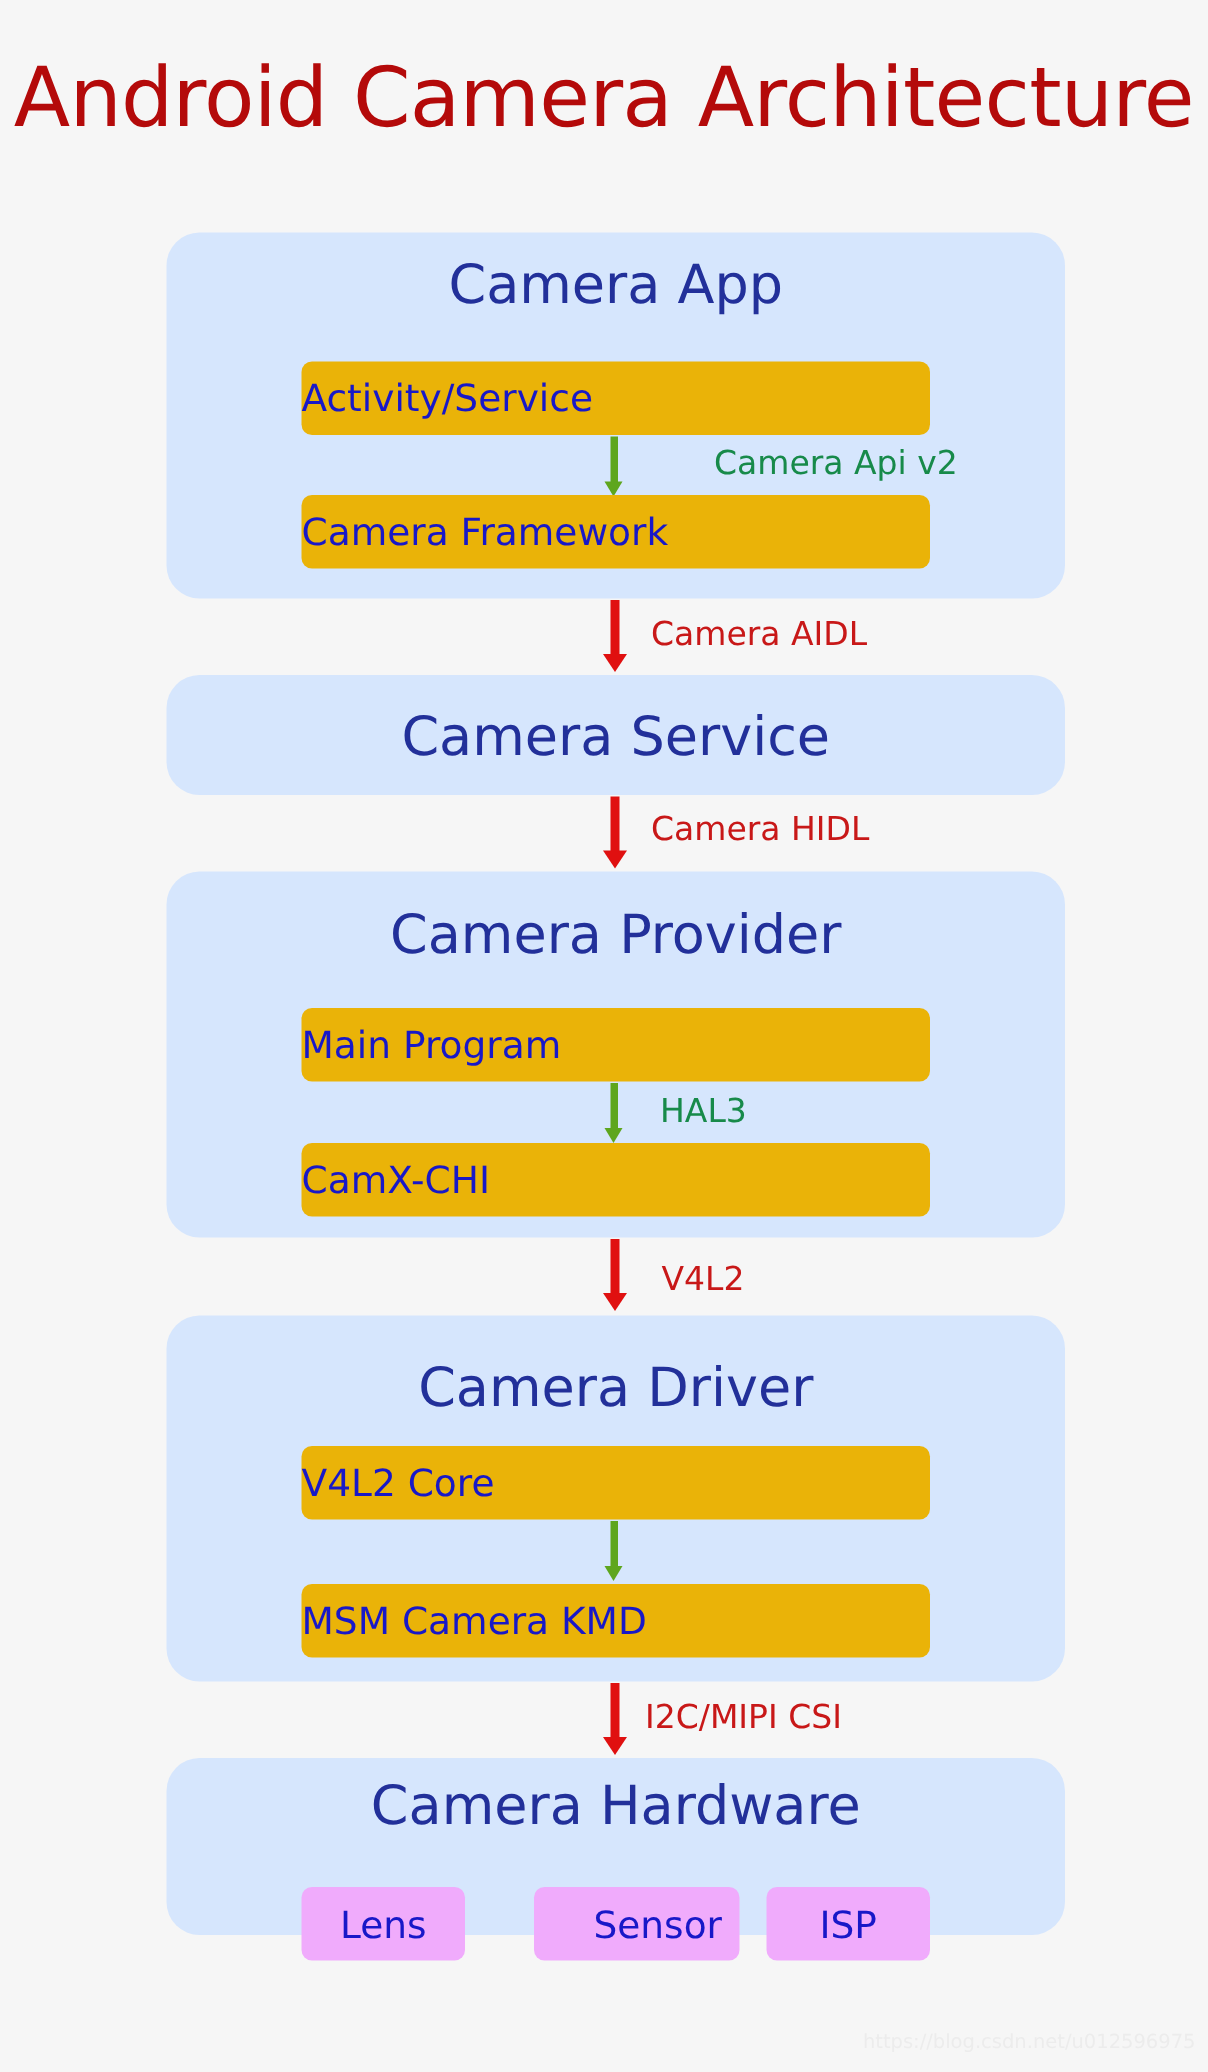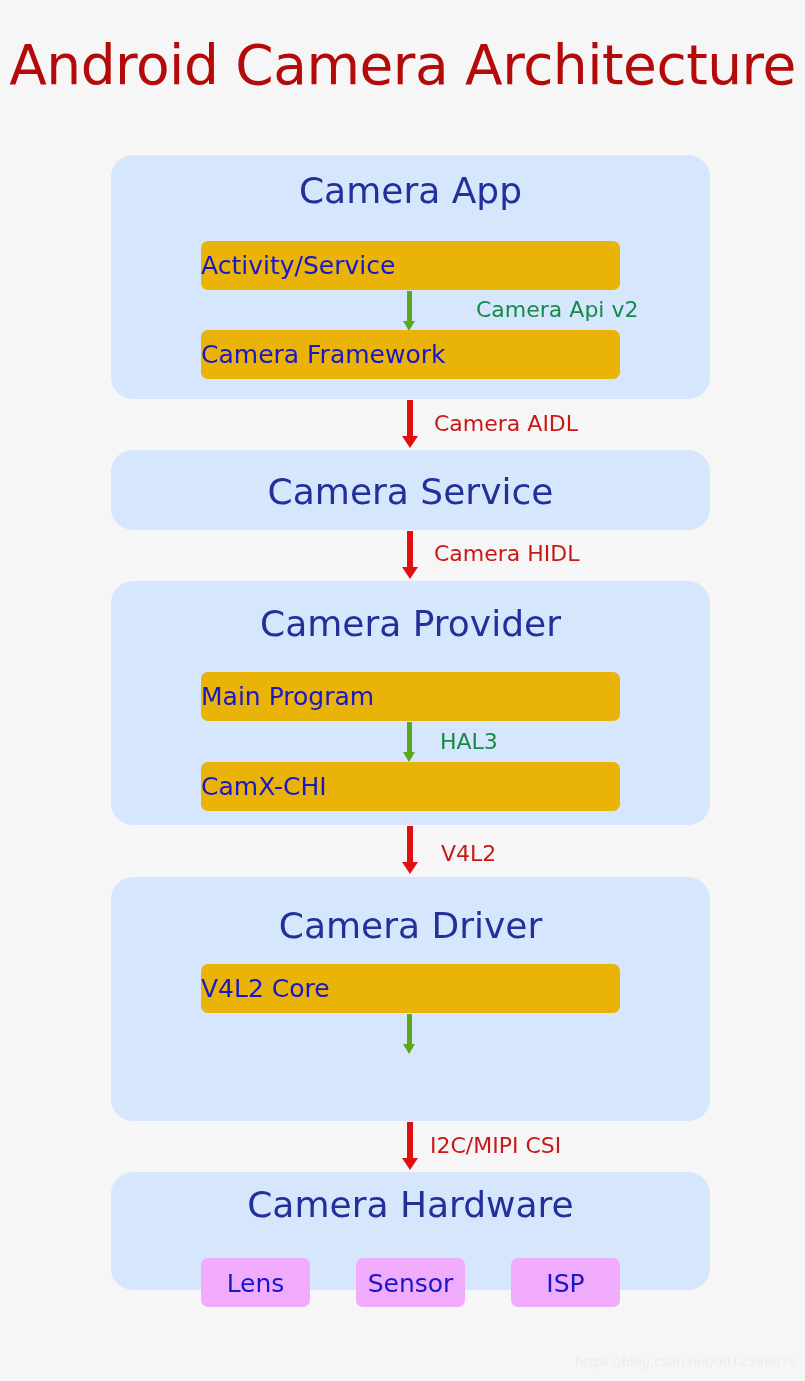--- a/index.html
+++ b/index.html
@@ -113,28 +113,29 @@
 </div>
 <div class="label-red" style="left:441px;top:840px;">V4L2</div>
 
 <div class="layer" style="top:877px;height:244px;">
   <div class="layer-title" style="top:15px;margin-top:12px;">Camera Driver</div>
   <div class="sub" style="top:87px;">V4L2 Core</div>
   <div class="arrow green" style="left:290px;top:137px;height:40px;">
     <div class="shaft" style="height:32px;"></div>
     <div class="head" style="top:30px;"></div>
   </div>
+  <div class="sub" style="top:179px;">MSM Camera KMD</div>
 </div>
 
 <div class="arrow red" style="left:402px;top:1122px;height:48px;">
   <div class="shaft" style="height:38px;"></div>
   <div class="head" style="top:36px;"></div>
 </div>
 <div class="label-red" style="left:430px;top:1132px;">I2C/MIPI CSI</div>
 
 <div class="layer" style="top:1172px;height:118px;">
   <div class="layer-title" style="top:11px;">Camera Hardware</div>
   <div class="hw" style="left:90px;top:86px;">Lens</div>
-  <div class="hw" style="left:245px;top:86px;">Sensor</div>
+  <div class="hw" style="left:245px;top:86px;padding-left:28px;">Sensor</div>
   <div class="hw" style="left:400px;top:86px;">ISP</div>
 </div>
 
 <div class="watermark">https://blog.csdn.net/u012596975</div>
 
 </body></html>

